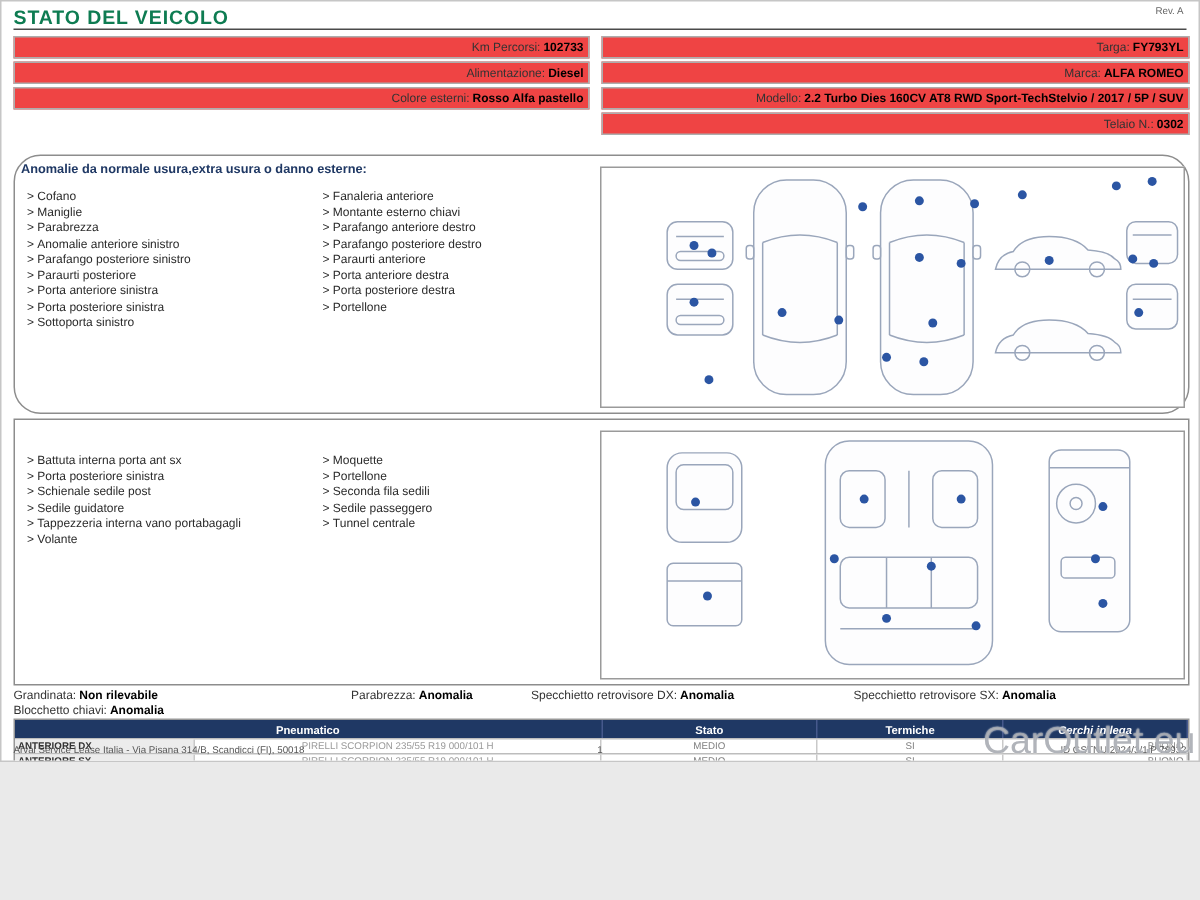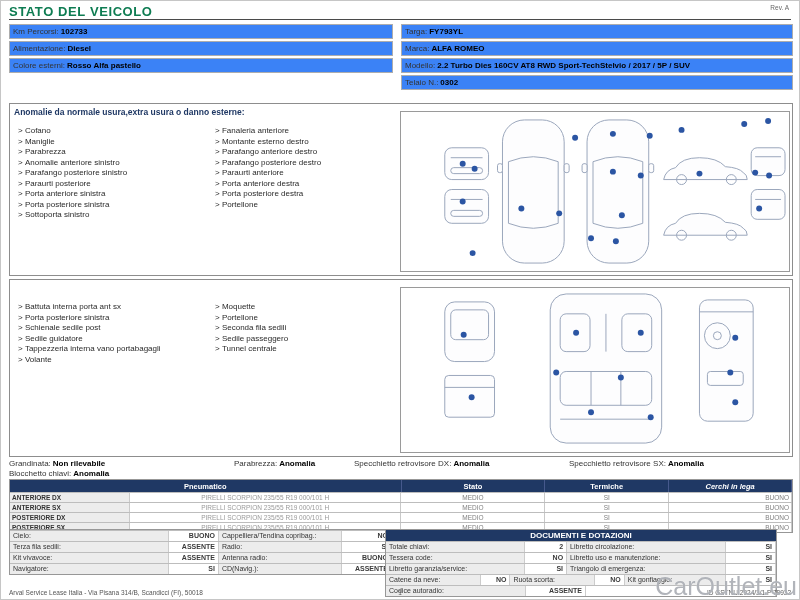--- a/index.html
+++ b/index.html
@@ -1,30 +1,30 @@
 <!DOCTYPE html>
 <html><head>
 <meta charset="utf-8">
 <style>
   * { margin:0; padding:0; box-sizing:border-box; }
   html,body { width:800px; height:600px; background:#eaeaea; }
   body { font-family:"Liberation Sans", sans-serif; }
-  .page { position:relative; width:800px; height:600px; background:#ffffff; border:1px solid #c6c6c6; overflow:hidden; }
+  .page { position:relative; width:800px; height:508px; background:#ffffff; border:1px solid #c6c6c6; overflow:hidden; }
 
   .title { position:absolute; top:3px; left:8px; font-size:13px; font-weight:bold; color:#0e7c52; letter-spacing:.6px; }
   .rev   { position:absolute; top:3px; right:10px; font-size:6.5px; color:#666; }
   .hrule { position:absolute; top:18px; left:8px; right:8px; border-top:1px solid #4a4a4a; }
 
   .info-left  { position:absolute; top:23px; left:8px;  width:384px; }
   .info-right { position:absolute; top:23px; left:400px; width:392px; }
-  .info-row { border:1px solid #adadad; background:#3b82f6; font-size:8px; line-height:9px; padding:2px 3px; margin-bottom:2px; color:#333; }
+  .info-row { border:1px solid #adadad; background:#ef4444; font-size:8px; line-height:9px; padding:2px 3px; margin-bottom:2px; color:#333;text-align:right; }
   .info-row .val { font-weight:bold; color:#000; margin-left:2px; }
 
   .section { position:absolute; left:8px; width:784px; border:1px solid #8d8d8d; background:#fff; }
-  .sec-ext { top:102px; height:173px; }
+  .sec-ext { top:102px; height:173px;border-radius:18px; }
   .sec-int { top:278px; height:178px; }
   .sec-title { font-size:8.5px; font-weight:bold; color:#1f3864; padding:3px 4px 2px 4px; }
   .list-col { position:absolute; top:22px; font-size:8px; color:#2a2a2a; line-height:10.5px; }
   .col-a { left:8px;  width:175px; }
   .col-b { left:205px; width:180px; }
   .col-c { left:8px;  width:150px; }
   .anomaly-item { padding-left:10px; text-indent:-10px; }
   .anomaly-item::before { content:">\00a0"; color:#2a2a2a; }
 
   .diagram-box { position:absolute; top:7px; right:2px; width:390px; bottom:3px; border:1px solid #9a9a9a; background:#fff; }
@@ -119,21 +119,21 @@
         <div class="anomaly-item">Anomalie anteriore sinistro</div>
         <div class="anomaly-item">Parafango posteriore sinistro</div>
         <div class="anomaly-item">Paraurti posteriore</div>
         <div class="anomaly-item">Porta anteriore sinistra</div>
         <div class="anomaly-item">Porta posteriore sinistra</div>
         <div class="anomaly-item">Sottoporta sinistro</div>
       </div>
     <div class="list-col col-b">
 
     <div class="anomaly-item">Fanaleria anteriore</div>
-        <div class="anomaly-item">Montante esterno destro</div>
+        <div class="anomaly-item">Montante esterno chiavi</div>
         <div class="anomaly-item">Parafango anteriore destro</div>
         <div class="anomaly-item">Parafango posteriore destro</div>
         <div class="anomaly-item">Paraurti anteriore</div>
         <div class="anomaly-item">Porta anteriore destra</div>
         <div class="anomaly-item">Porta posteriore destra</div>
         <div class="anomaly-item">Portellone</div>
       </div>
     <div class="diagram-box">
       <svg viewBox="0 0 390 160" preserveAspectRatio="none">
         <g class="diag">

